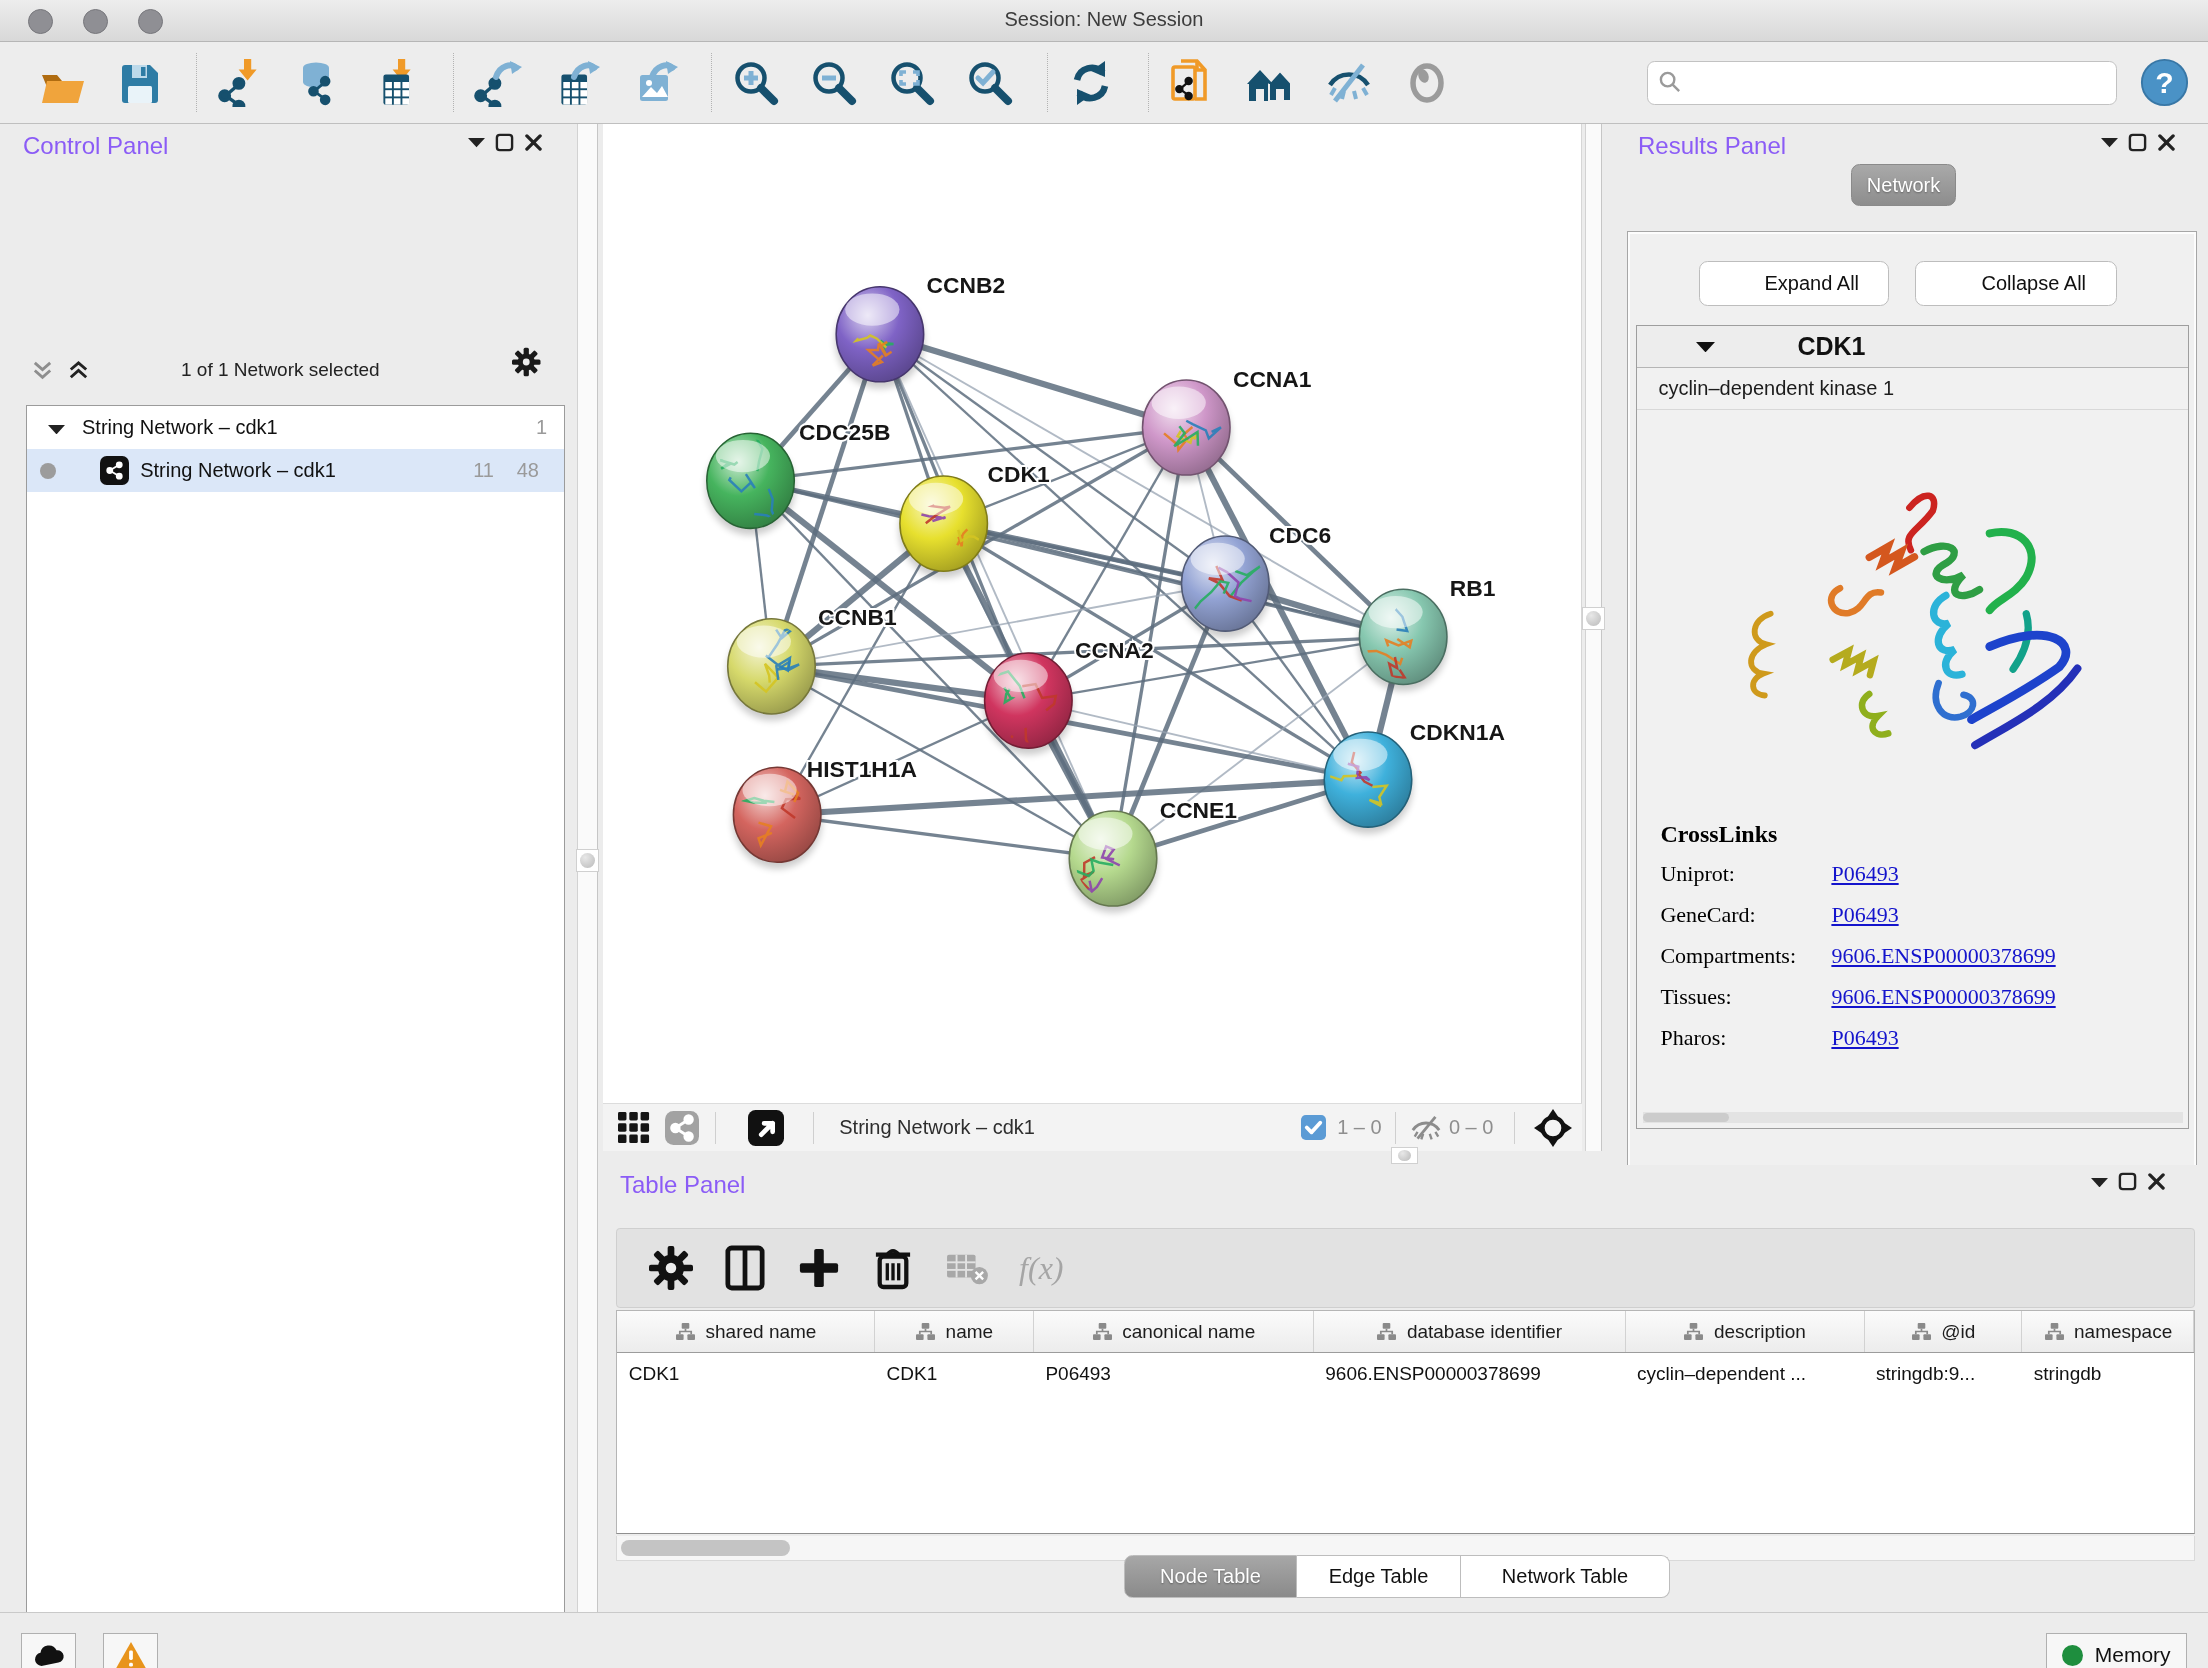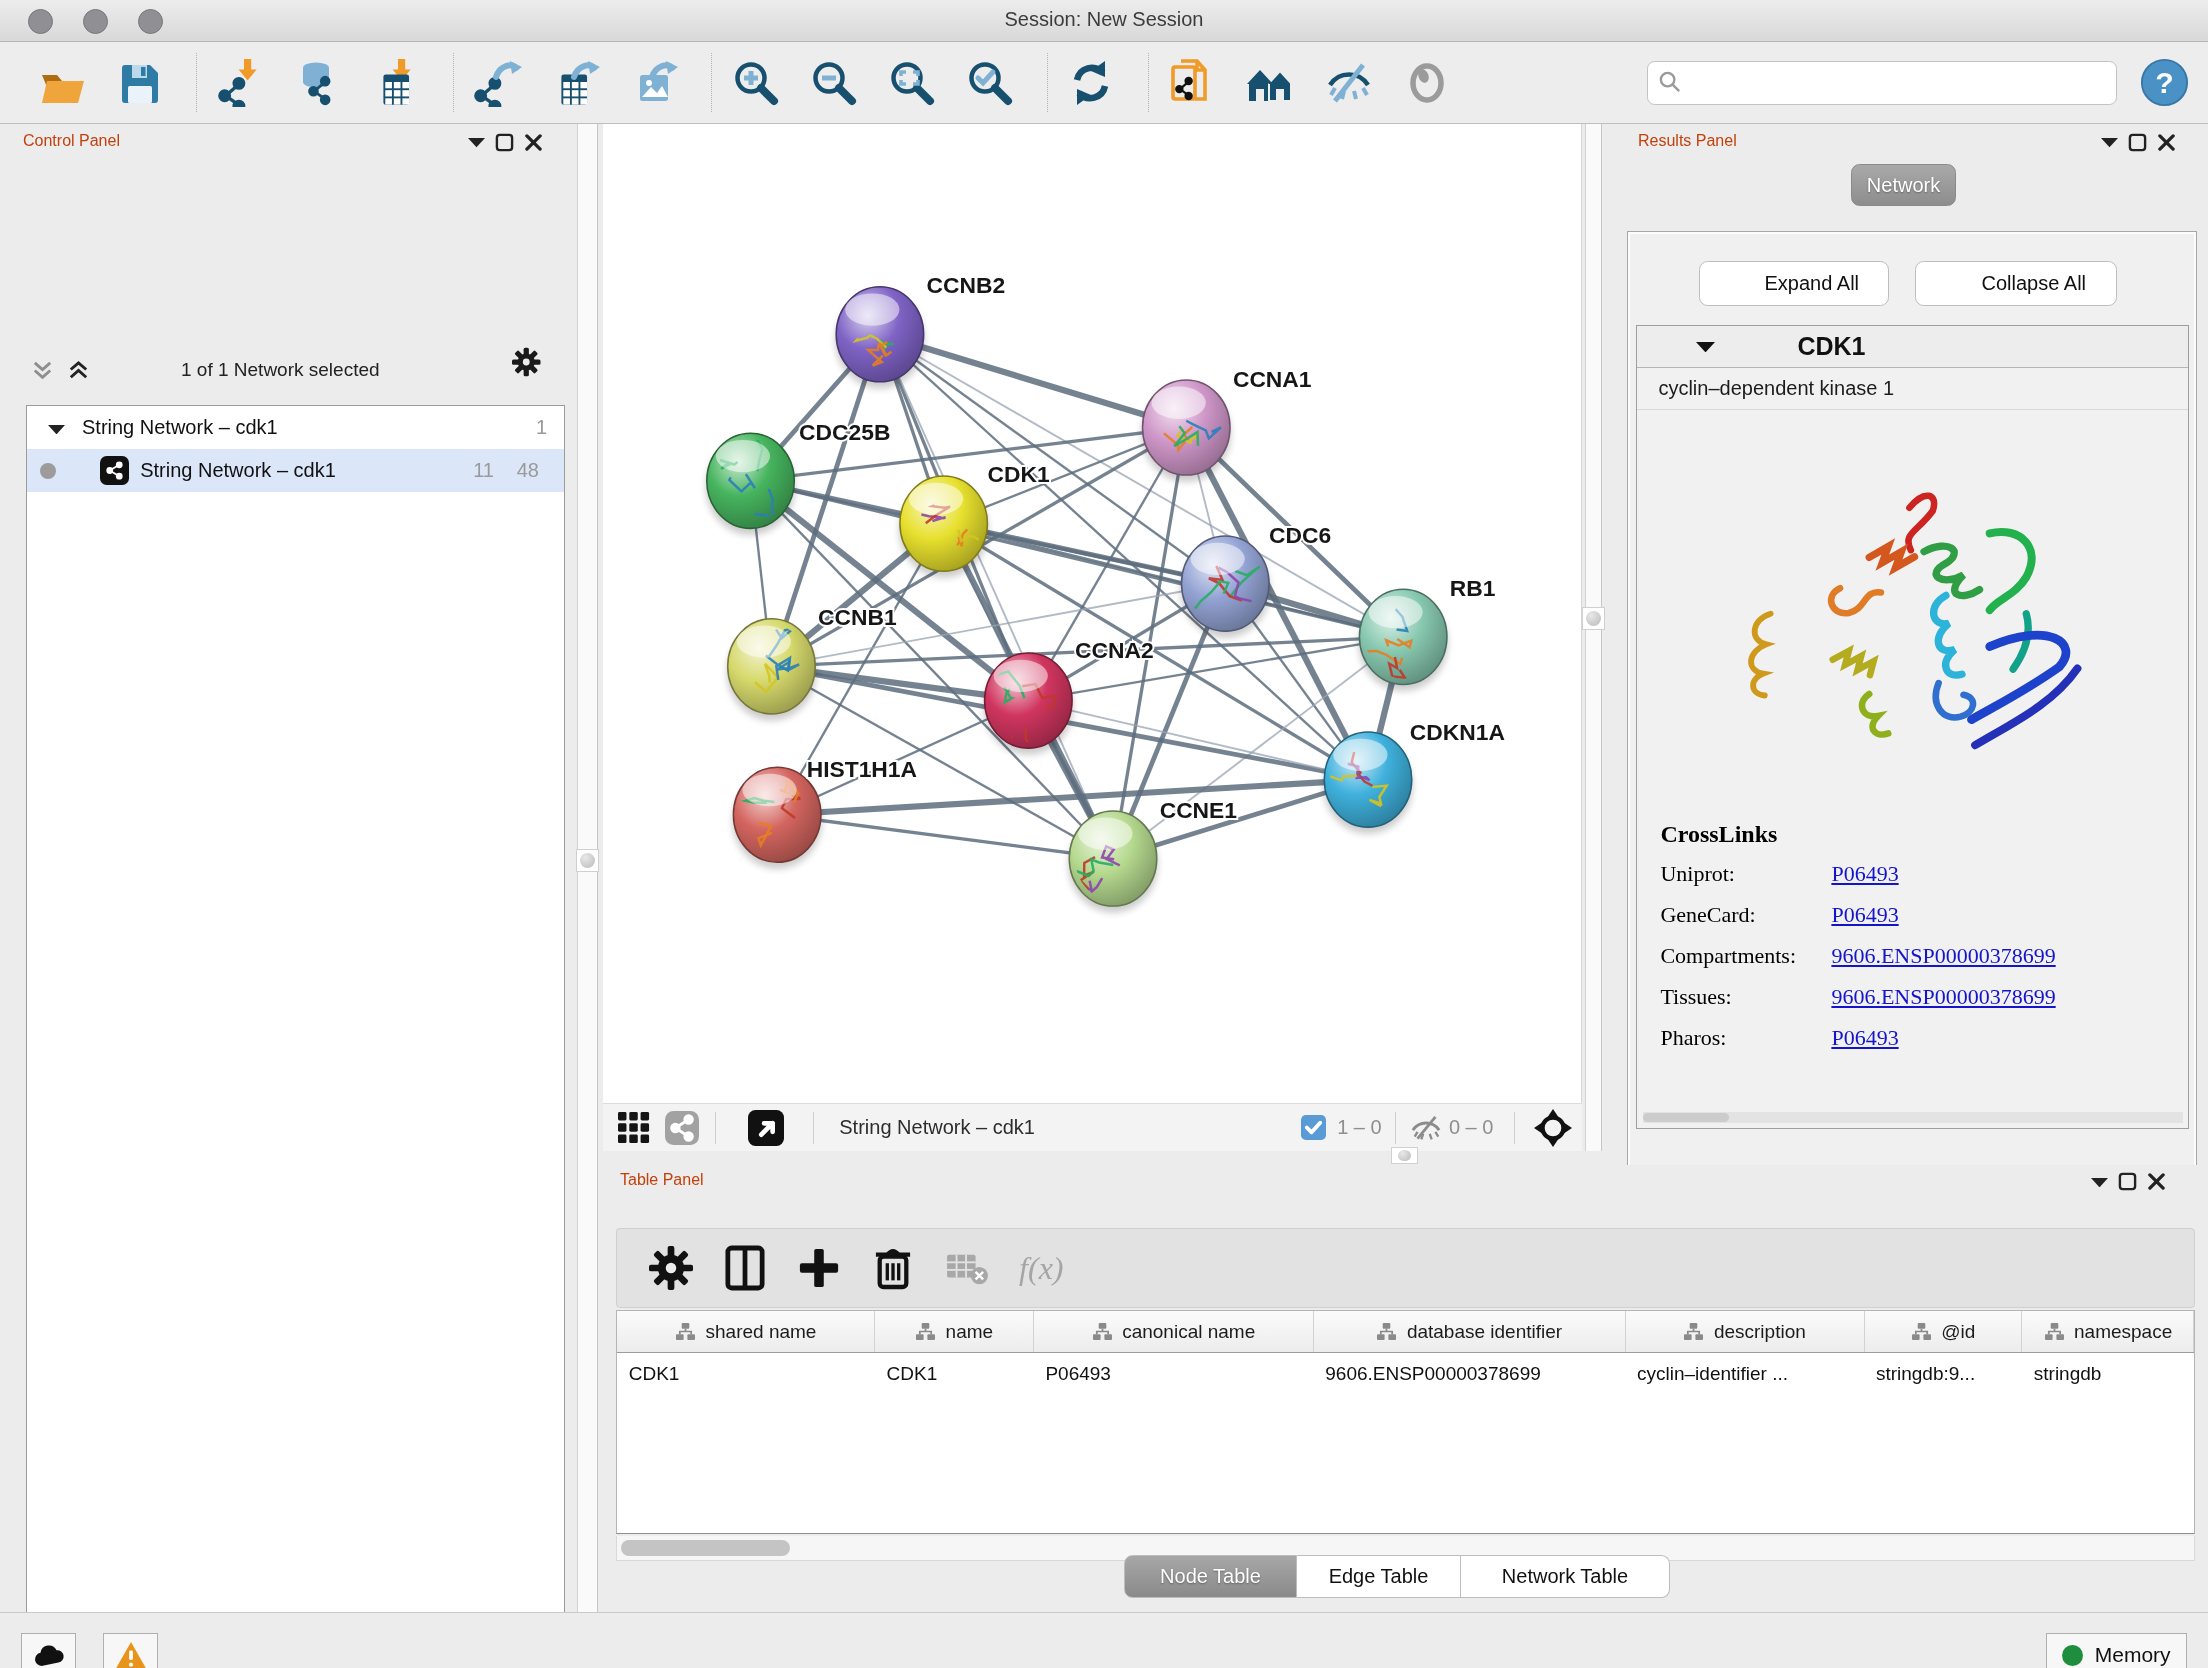--- a/index.html
+++ b/index.html
@@ -21,21 +21,21 @@
   .tb-btn { width:53px; height:57px; display:flex; align-items:center; justify-content:center;
     margin-right:25px; cursor:default; }
   .tb-sep { width:0; height:59px; border-left:1.9px dotted #b3b3b3; margin:0 17px 0 5.7px; }
   #search-wrap { margin-left:auto; position:relative; width:470px; height:44px; }
   #search-input { width:100%; height:100%; border:1.4px solid #c2c2c2; border-radius:7.6px;
     background:#fff; padding-left:42px; font-size:19px; color:#333; outline:none; }
   #search-icon { position:absolute; left:11.4px; top:9.5px; }
   #help-button { width:49px; height:49px; margin-left:23px; }
 
   
-  .panel-title { font-size:16px; color:#c2410c; }
+  .panel-title { font-size:24px; color:#8b5cf6; }
   .pctl { display:inline-flex; align-items:center; justify-content:center; width:28.5px; height:25px; }
 
   
   #control-panel { position:absolute; left:0; top:124px; width:569px; height:1488px;
     background:#ececec; }
   #cp-header { position:absolute; left:23px; top:7.6px; }
   .hdr-ctls { position:absolute; top:5.7px; display:flex; }
   .seg { display:flex; position:absolute; }
   .seg .tab { height:43px; display:flex; align-items:center; justify-content:center;
     background:#fff; border:1px solid #bdbdbd; border-left:none; font-size:20px; color:#111; }
@@ -1024,21 +1024,21 @@
           </svg>
           <span>namespace</span>
         </div>
       </div>
     <div id="nt-body">
         <div class="nt-row">
           <div class="nt-td" style="width:258px">CDK1</div>
           <div class="nt-td" style="width:159px">CDK1</div>
           <div class="nt-td" style="width:280px">P06493</div>
           <div class="nt-td" style="width:312px">9606.ENSP00000378699</div>
-          <div class="nt-td" style="width:239px">cyclin–identifier ...</div>
+          <div class="nt-td" style="width:239px">cyclin–dependent ...</div>
           <div class="nt-td" style="width:158px">stringdb:9...</div>
           <div class="nt-td" style="width:172px">stringdb</div>
         </div>
       </div>
   </div>
   <div id="nt-hscroll">
       <div id="nt-hthumb"></div>
     </div>
   <div class="seg" id="tp-tabs">
       <div class="tab selected" style="width:173px">Node Table</div>

